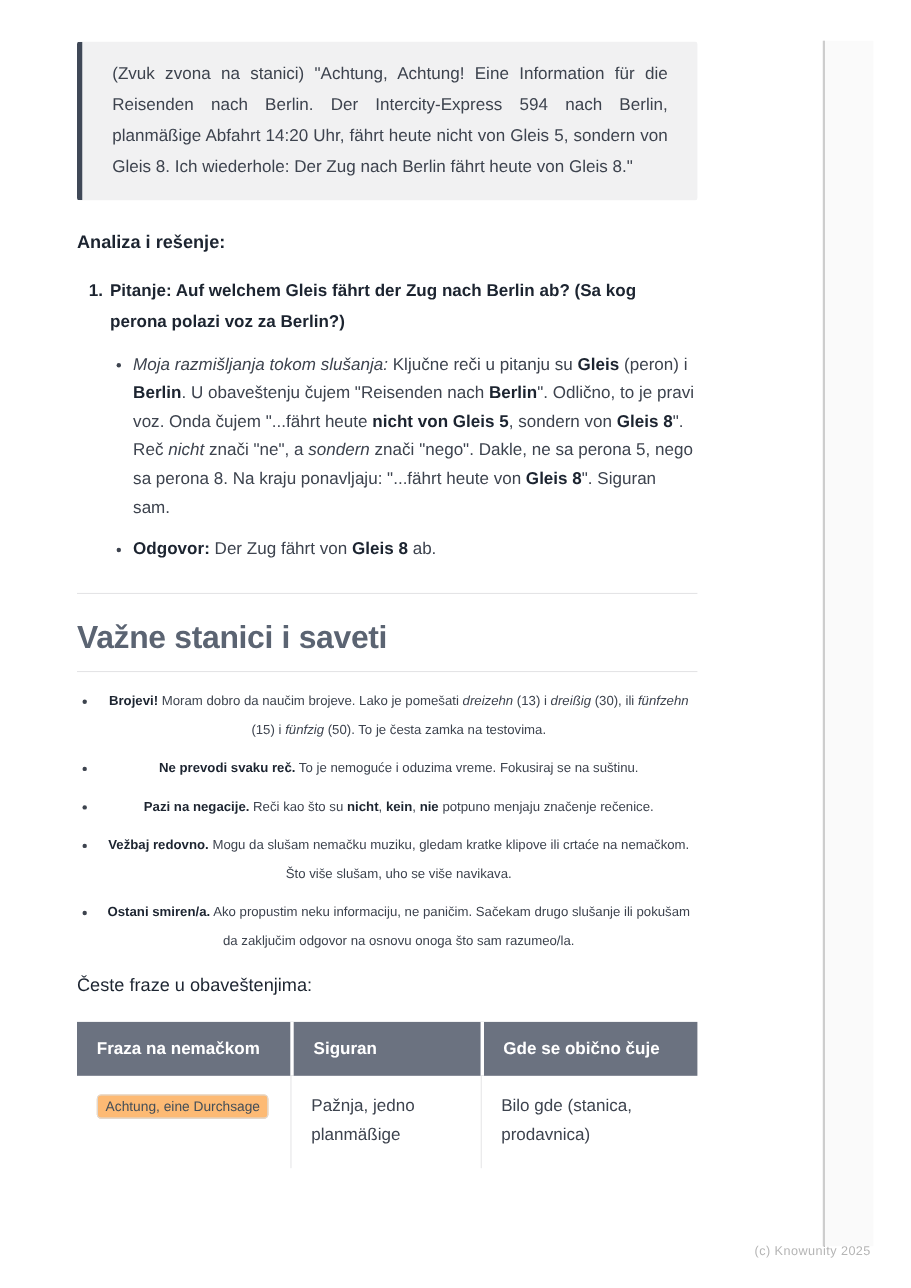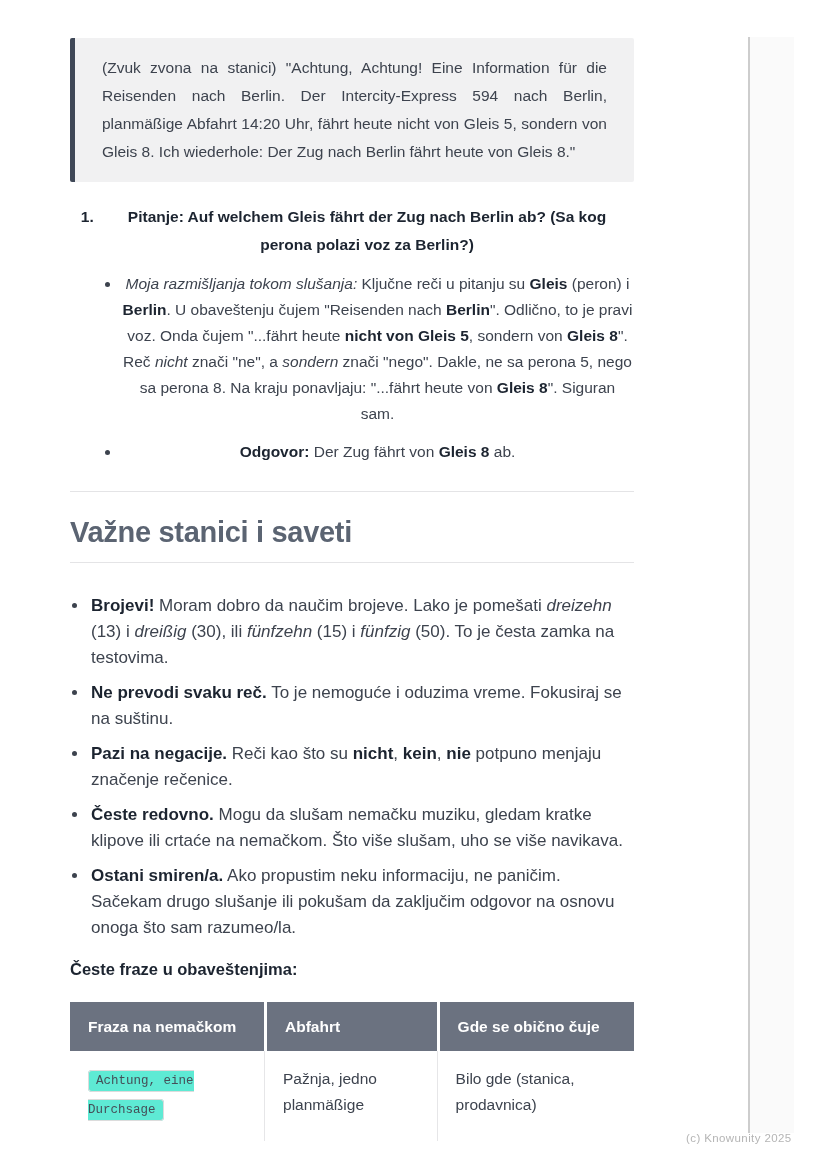--- a/index.html
+++ b/index.html
@@ -10,101 +10,102 @@
   blockquote.quote {
     margin:0; background:#f1f1f2; border-left:5px solid #3f4857; border-radius:2px;
     padding:16px 27px; font-size:15.5px; line-height:28px; color:#3d434e;
     text-align:justify;
   }
 
   .h-small { margin:29px 0 0; font-size:16.5px; font-weight:bold; color:#1c2430; }
 
   ol.qlist { margin:21px 0 0; padding-left:28px; font-size:15.5px; line-height:28px;
     font-weight:bold; color:#1c2430; }
-  ol.qlist > li { padding-left:2px;text-align:center; }
+  ol.qlist > li { padding-left:2px; }
 
   ul.sublist { margin:9px 0 0; padding-left:21px; font-weight:normal; color:#3d434e;
     font-size:15.5px; line-height:26px; list-style:disc; }
   ul.sublist > li { margin-top:12px; }
 
   hr.divider { border:none; border-top:1px solid #e4e4e6; margin:26px 0 0; }
 
   h2.h-big { margin:24px 0 0; font-size:29px; font-weight:bold; color:#5b6472;
     letter-spacing:-0.3px; padding-bottom:13px; border-bottom:1px solid #e4e4e6; }
 
-  ul.tips { margin:30px 0 0; padding-left:19px; font-size:17px; line-height:26px;
-    color:#3d434e; list-style:disc; }
+  ul.tips { margin:13px 0 0; padding-left:19px; font-size:12px; line-height:26px;
+    color:#3d434e; list-style:disc;text-align:center; }
   ul.tips > li { margin-bottom:9px; padding-left:2px; }
 
   .b { font-weight:bold; color:#1c2430; }
   .i { font-style:italic; }
 
-  p.phrases-h { margin:19px 0 0; font-size:16.5px; font-weight:bold; color:#1c2430; }
+  p.phrases-h { margin:19px 0 0; font-size:16.5px; font-weight:normal; color:#1c2430; }
 
   table.phrases { width:100%; margin-top:23px; border-collapse:separate; border-spacing:0;
     table-layout:fixed; font-size:15.5px; }
   table.phrases th { background:#6b7280; color:#ffffff; font-weight:bold; text-align:left;
     padding:15px 18px; line-height:19px; }
   table.phrases th + th { border-left:3px solid #ffffff; }
   table.phrases td { padding:15px 18px 17px; vertical-align:top; line-height:26px;
     color:#3d434e; }
   table.phrases td + td { border-left:1px solid #e6e6e8; }
 
-  code { font-family:Liberation Mono, monospace; font-size:12.5px;
-    background:#5eead4; border:1px solid #dcdcdc; border-radius:4px; padding:3px 7px;
+  code { font-family:Liberation Sans, sans-serif; font-size:12.5px;
+    background:#fdba74; border:1px solid #dcdcdc; border-radius:4px; padding:3px 7px;
     color:#454f58; line-height:27px;margin-top:32px; }
 
   .side-strip { position:absolute; left:748px; top:37px; width:44px; height:1096px;
     background:#fafafa; border-left:2px solid #cdcdcd; }
 
   .watermark { position:absolute; left:686px; top:1132px; font-size:11.5px;
     color:#b5b5b5; letter-spacing:0.4px; white-space:nowrap; }
 </style>
 </head>
 <body>
 
 <div class="page">
   <div class="content">
 
     <blockquote class="quote">(Zvuk zvona na stanici) "Achtung, Achtung! Eine Information für die Reisenden nach Berlin. Der Intercity-Express 594 nach Berlin, planmäßige Abfahrt 14:20 Uhr, fährt heute nicht von Gleis 5, sondern von Gleis 8. Ich wiederhole: Der Zug nach Berlin fährt heute von Gleis 8."</blockquote>
 
+    <p class="h-small">Analiza i rešenje:</p>
 
     <ol class="qlist">
       <li>Pitanje: Auf welchem Gleis fährt der Zug nach Berlin ab? (Sa kog perona polazi voz za Berlin?)
         <ul class="sublist">
           <li><span class="i">Moja razmišljanja tokom slušanja:</span><span> Ključne reči u pitanju su </span><span class="b">Gleis</span><span> (peron) i </span><span class="b">Berlin</span><span>. U obaveštenju čujem "Reisenden nach </span><span class="b">Berlin</span><span>". Odlično, to je pravi voz. Onda čujem "...fährt heute </span><span class="b">nicht von Gleis 5</span><span>, sondern von </span><span class="b">Gleis 8</span><span>". Reč </span><span class="i">nicht</span><span> znači "ne", a </span><span class="i">sondern</span><span> znači "nego". Dakle, ne sa perona 5, nego sa perona 8. Na kraju ponavljaju: "...fährt heute von </span><span class="b">Gleis 8</span><span>". Siguran sam.</span></li>
           <li><span class="b">Odgovor:</span><span> Der Zug fährt von </span><span class="b">Gleis 8</span><span> ab.</span></li>
         </ul>
       </li>
     </ol>
 
     <hr class="divider">
 
     <h2 class="h-big">Važne stanici i saveti</h2>
 
     <ul class="tips">
       <li><span class="b">Brojevi!</span><span> Moram dobro da naučim brojeve. Lako je pomešati </span><span class="i">dreizehn</span><span> (13) i </span><span class="i">dreißig</span><span> (30), ili </span><span class="i">fünfzehn</span><span> (15) i </span><span class="i">fünfzig</span><span> (50). To je česta zamka na testovima.</span></li>
       <li><span class="b">Ne prevodi svaku reč.</span><span> To je nemoguće i oduzima vreme. Fokusiraj se na suštinu.</span></li>
       <li><span class="b">Pazi na negacije.</span><span> Reči kao što su </span><span class="b">nicht</span><span>, </span><span class="b">kein</span><span>, </span><span class="b">nie</span><span> potpuno menjaju značenje rečenice.</span></li>
-      <li><span class="b">Česte redovno.</span><span> Mogu da slušam nemačku muziku, gledam kratke klipove ili crtaće na nemačkom. Što više slušam, uho se više navikava.</span></li>
+      <li><span class="b">Vežbaj redovno.</span><span> Mogu da slušam nemačku muziku, gledam kratke klipove ili crtaće na nemačkom. Što više slušam, uho se više navikava.</span></li>
       <li><span class="b">Ostani smiren/a.</span><span> Ako propustim neku informaciju, ne paničim. Sačekam drugo slušanje ili pokušam da zaključim odgovor na osnovu onoga što sam razumeo/la.</span></li>
     </ul>
 
     <p class="phrases-h">Česte fraze u obaveštenjima:</p>
 
     <table class="phrases">
       <colgroup>
         <col style="width:34.4%">
         <col style="width:30.6%">
         <col style="width:35%">
       </colgroup>
       <thead>
         <tr>
           <th>Fraza na nemačkom</th>
-          <th>Abfahrt</th>
+          <th>Siguran</th>
           <th>Gde se obično čuje</th>
         </tr>
       </thead>
       <tbody>
         <tr>
           <td><code>Achtung, eine Durchsage</code></td>
           <td>Pažnja, jedno planmäßige</td>
           <td>Bilo gde (stanica, prodavnica)</td>
         </tr>
       </tbody>

